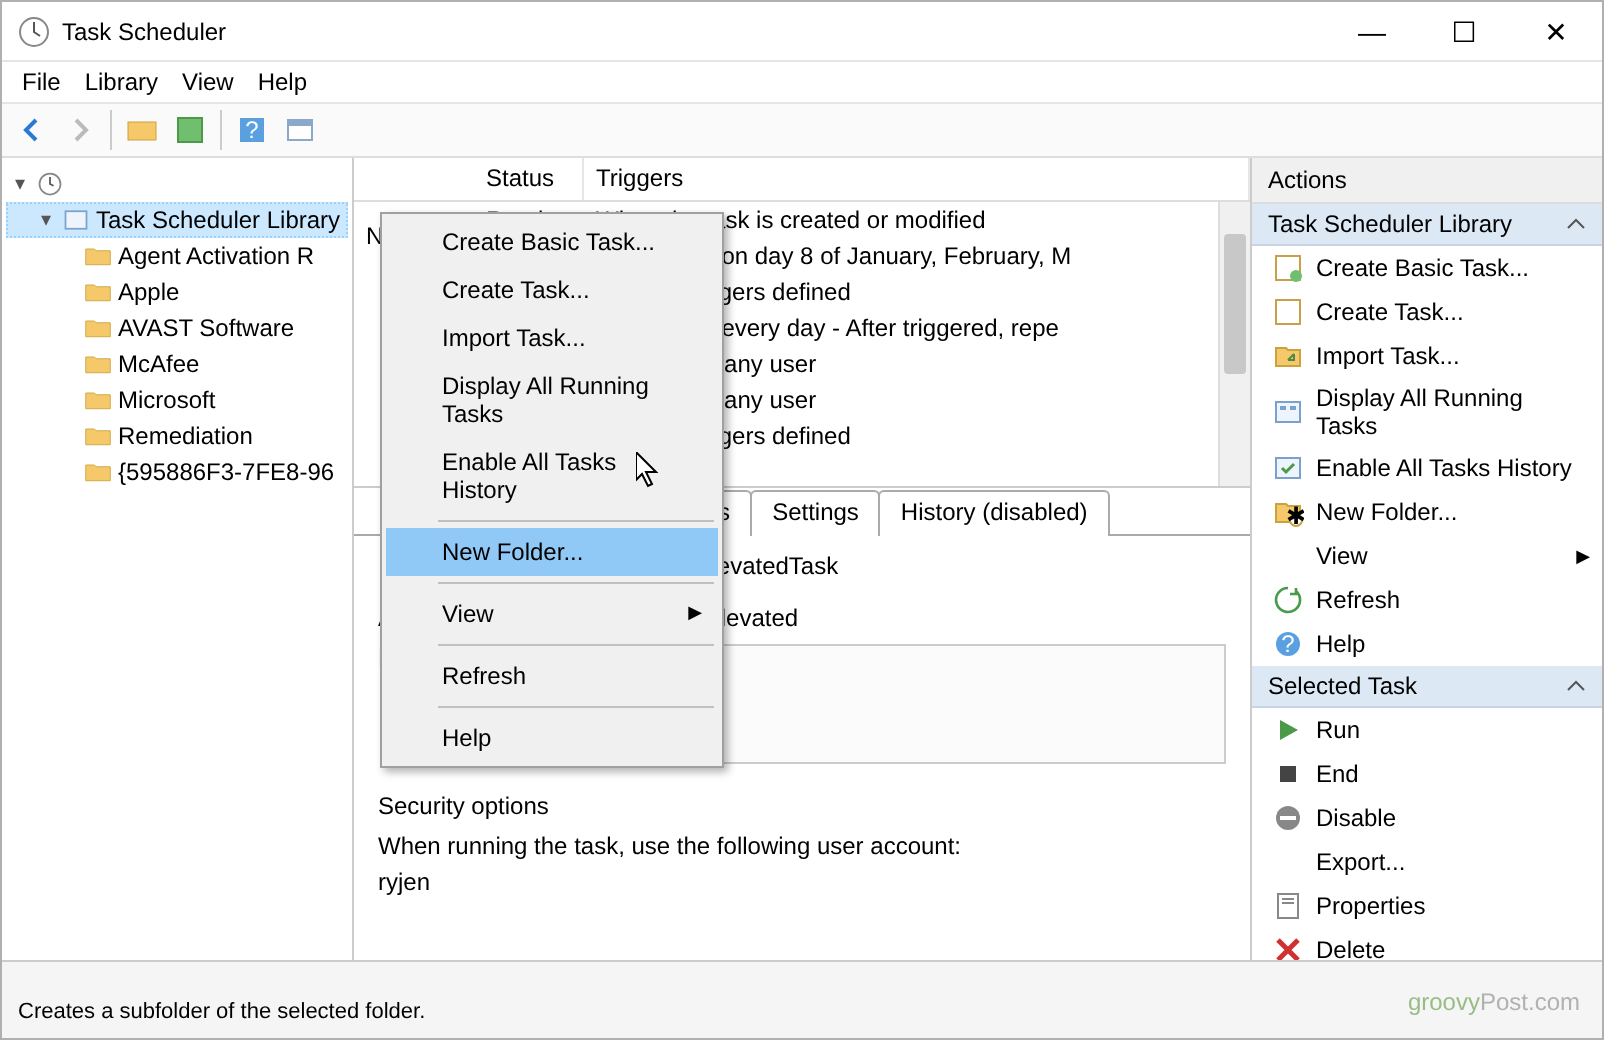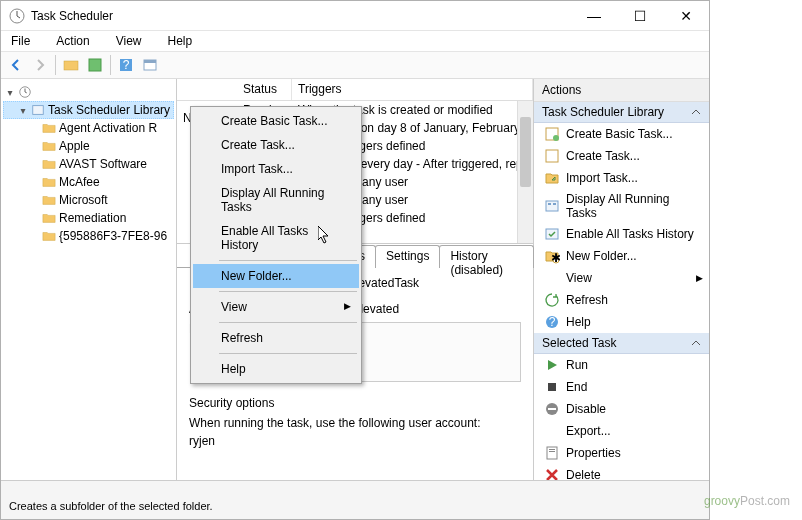--- a/index.html
+++ b/index.html
@@ -1,23 +1,23 @@
 <!DOCTYPE html>
 <html><head>
 <meta charset="utf-8">
 <style>
 * { box-sizing: border-box; margin: 0; padding: 0; font-family: "Segoe UI", Tahoma, sans-serif; font-size: 12px; }
 body { background: #fff; width: 802px; height: 520px; overflow: hidden; position: relative; }
-.window { width: 710px; height: 520px; border: 1px solid #b0b0b0; display: flex; flex-direction: column; background: #fff; }
+.window { width: 802px; height: 520px; border: 1px solid #b0b0b0; display: flex; flex-direction: column; background: #fff; }
 .titlebar { height: 30px; display: flex; align-items: center; padding: 0 0 0 8px; border-bottom: 1px solid #e5e5e5; }
 .titlebar .icon { width: 16px; height: 16px; margin-right: 6px; }
 .titlebar .title { flex: 1; font-size: 12px; }
 .wc { display: flex; }
 .wc button { width: 46px; height: 30px; border: none; background: transparent; font-size: 14px; }
-.menubar { height: 20px; display: flex; align-items: center; padding: 0 4px; gap: 14px; }
+.menubar { height: 20px; display: flex; align-items: center; padding: 0 4px; gap: 0; }
 .menubar span { padding: 2px 6px; }
 .toolbar { height: 28px; display: flex; align-items: center; padding: 0 4px; gap: 2px; border-top: 1px solid #e5e5e5; border-bottom: 1px solid #ddd; background: #fafafa; }
 .tbtn { width: 22px; height: 22px; display: flex; align-items: center; justify-content: center; border: 1px solid transparent; }
 .tbtn svg { width: 16px; height: 16px; }
 .tsep { width: 1px; height: 20px; background: #ccc; margin: 0 2px; }
 .body { flex: 1; display: flex; min-height: 0; }
 .tree { width: 176px; border-right: 1px solid #ccc; padding: 4px 2px; overflow: hidden; position: relative; }
 .tree-row { display: flex; align-items: center; height: 18px; white-space: nowrap; padding-left: 2px; }
 .tree-row.sel { background: #cce8ff; border: 1px dotted #99d1ff; }
 .tree-expand { width: 10px; font-size: 10px; color: #555; text-align: center; }
@@ -69,21 +69,21 @@
     <span class="title">Task Scheduler</span>
     <div class="wc">
       <button>—</button>
       <button>☐</button>
       <button>✕</button>
     </div>
   </div>
 
   <div class="menubar">
     <span>File</span>
-    <span>Action</span>
+    <span>Library</span>
     <span>View</span>
     <span>Help</span>
   </div>
 
   <div class="toolbar">
     <div class="tbtn">
         <svg viewBox="0 0 16 16">
           <path d="M10 3l-5 5 5 5" stroke="#2a7ad4" fill="none" stroke-width="2"></path>
         </svg>
       </div>

